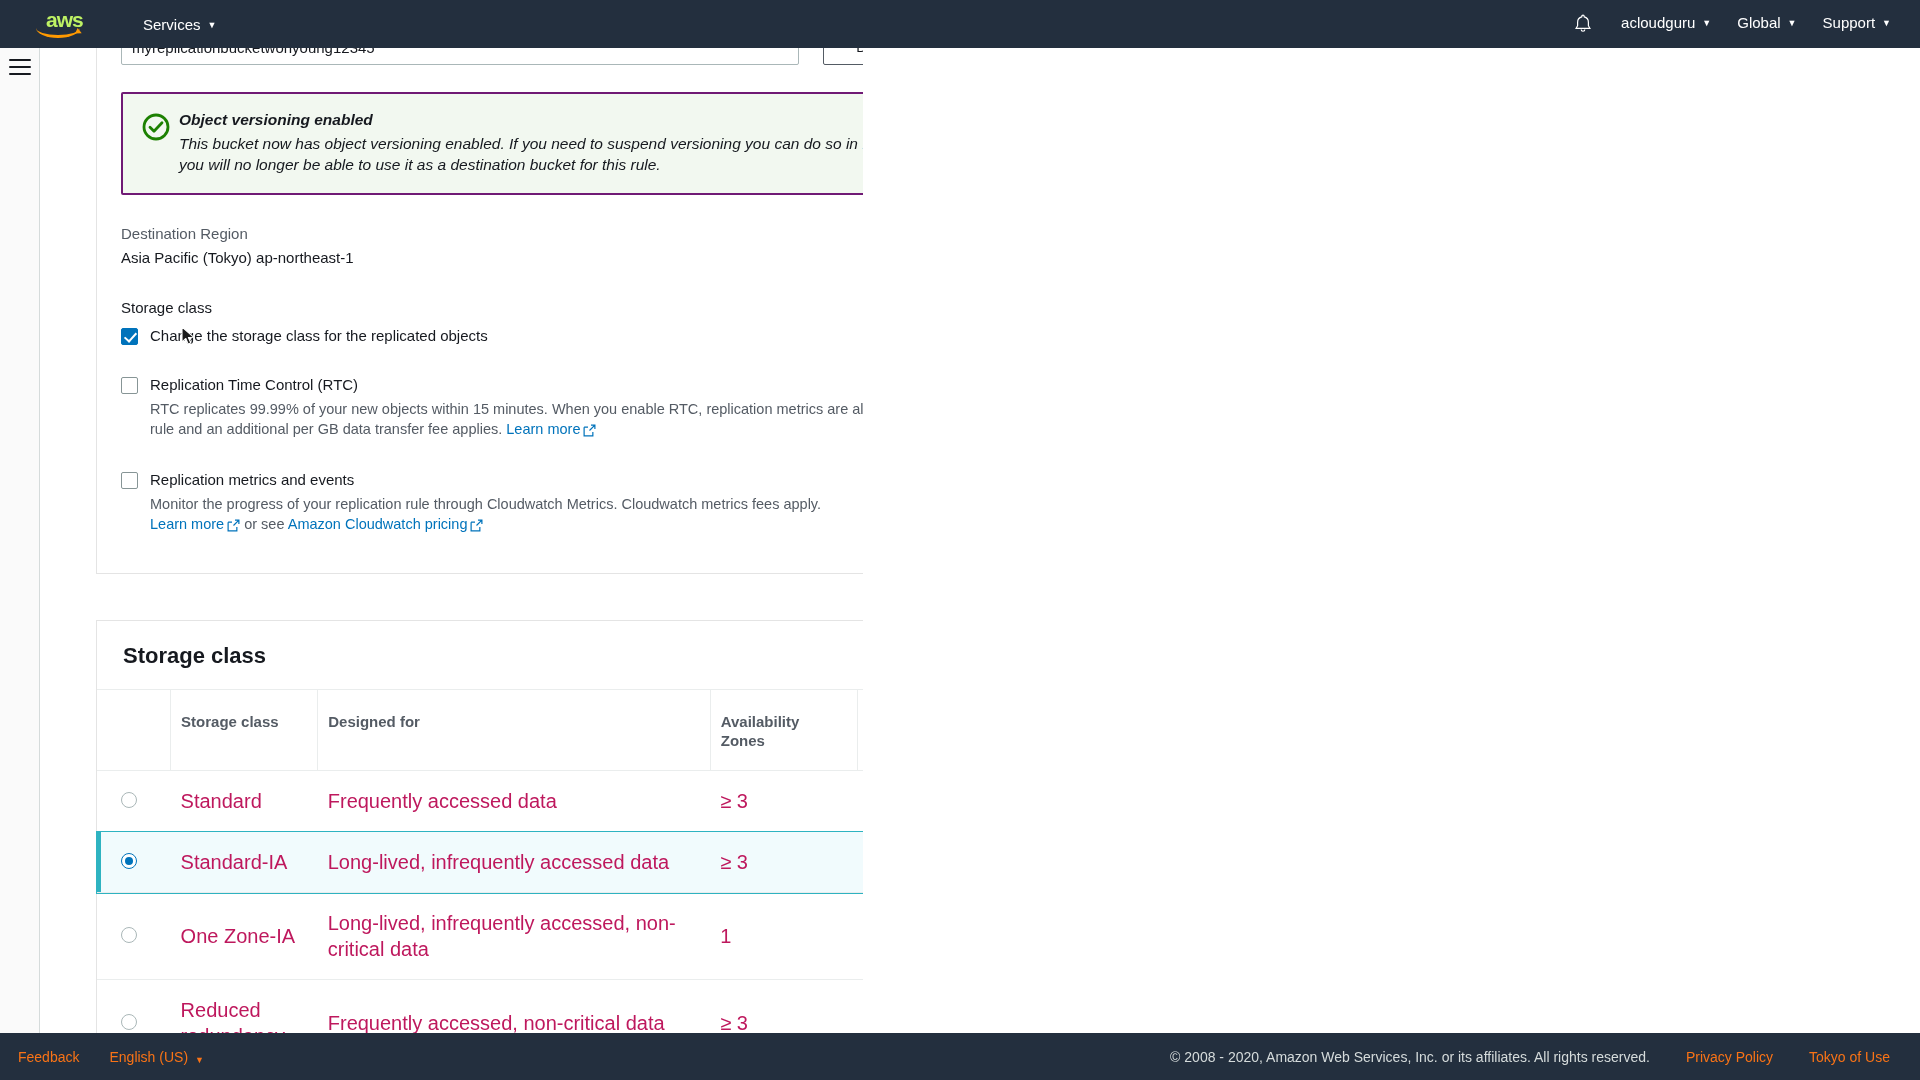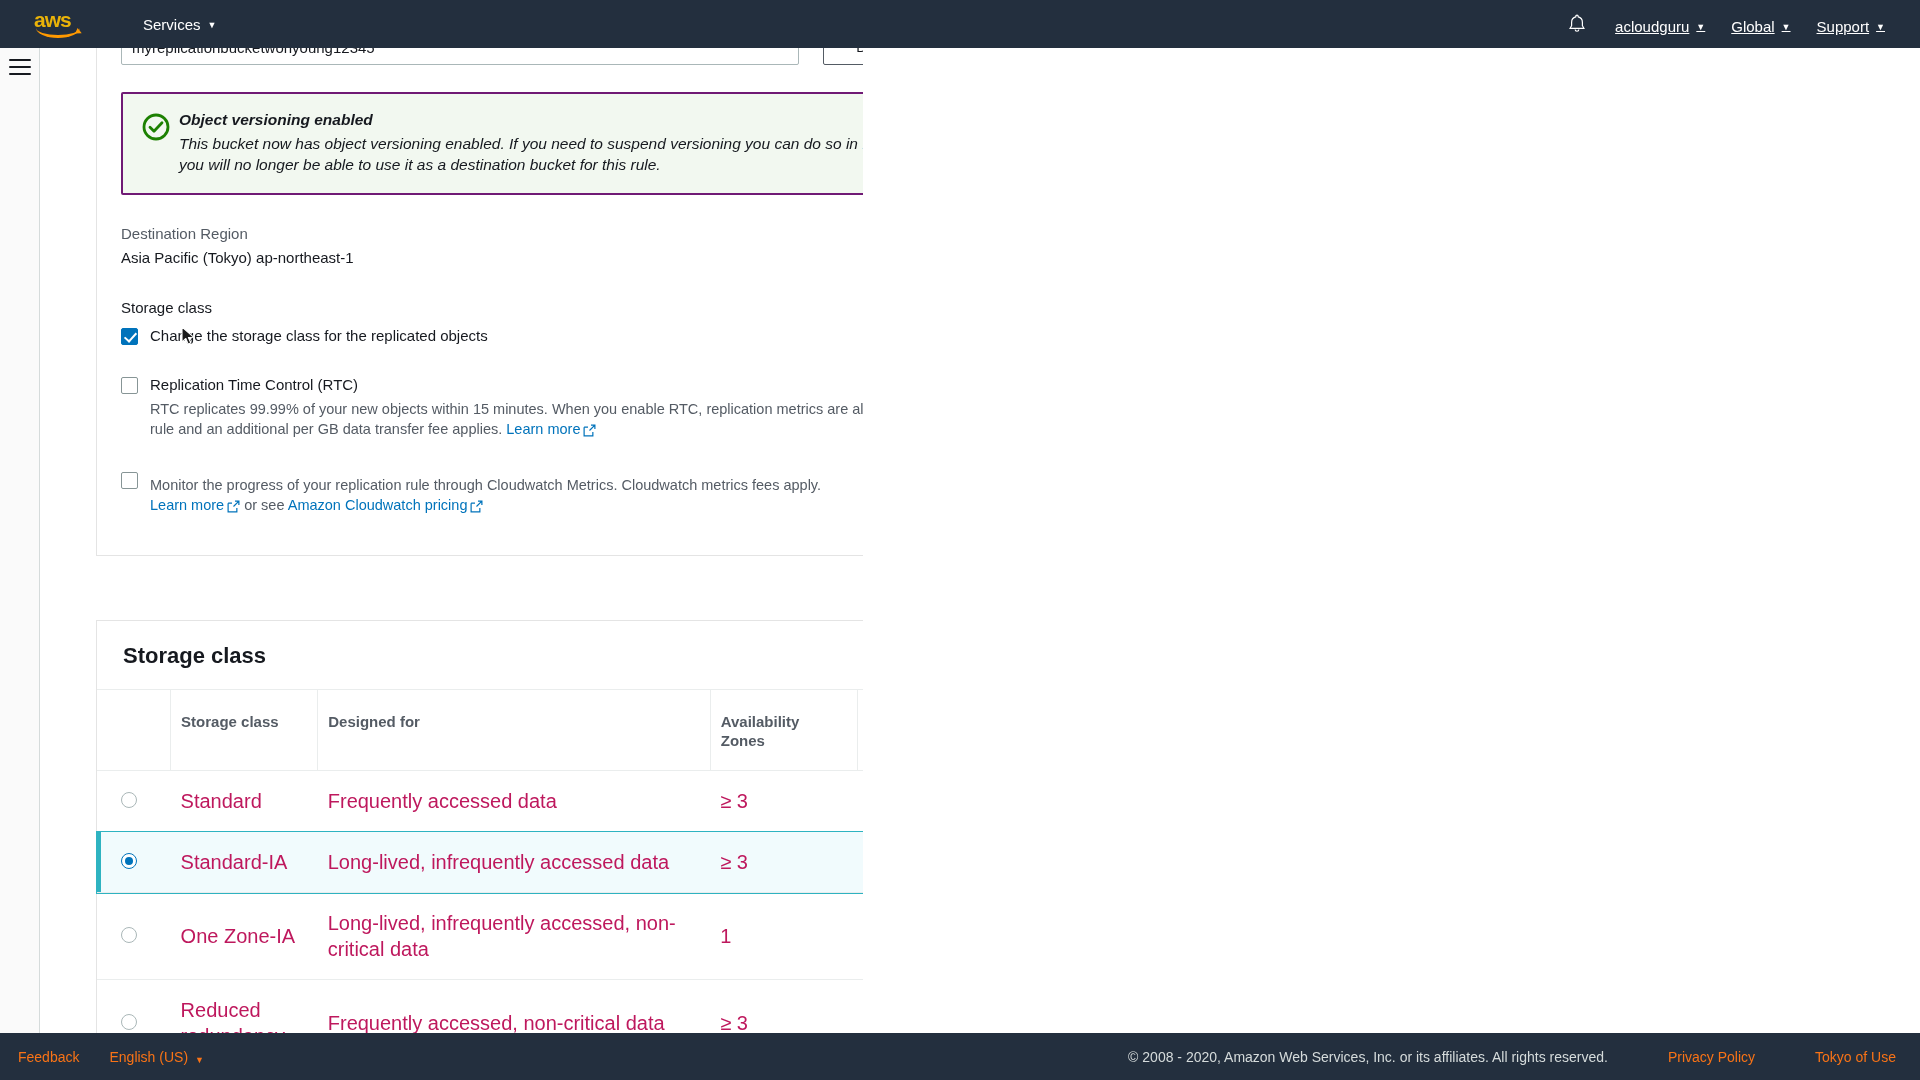--- a/index.html
+++ b/index.html
@@ -21,21 +21,21 @@
     color: #ffffff;
     z-index: 40;
   }
   .aws-logo {
     margin-left: 34px; width: 52px; height: 30px;
     position: relative; display: block;
   }
   .aws-logo .aws-word {
     font-family: "Liberation Sans", sans-serif;
     font-weight: 700; font-size: 21px; letter-spacing: -1px;
-    color: #eab308; line-height: 1; position: absolute; top: 0; left: 0;
+    color: #bef264; line-height: 1; position: absolute; top: 0; left: 12px;
   }
   .aws-logo .aws-smile {
     position: absolute; left: 2px; top: 19px;
     width: 44px; height: 10px;
     border-bottom: 3.5px solid #ff9900;
     border-radius: 0 0 50% 50%/0 0 100% 100%;
   }
   .aws-logo .aws-smile:after {
     content: ""; position: absolute; right: -2px; top: 1px;
     border-left: 6px solid #ff9900;
@@ -44,21 +44,21 @@
     transform: rotate(26deg);
   }
   .nav-item {
     font-size: 15px; color: #ffffff;
     padding: 0 13px; height: 44px;
     display: flex; align-items: center; gap: 7px;
     cursor: pointer; white-space: nowrap;
   }
   .nav-services { margin-left: 44px; }
   .caret { font-size: 9px; position: relative; top: 1px; }
-  .nav-right { margin-left: auto; display: flex; align-items: flex-end; padding-right: 22px; text-decoration: underline; }
+  .nav-right { margin-left: auto; display: flex; align-items: flex-start; padding-right: 16px; }
   .bell-icon { display:flex; align-items:center; justify-content:center; padding: 0 16px; height:48px; cursor:pointer;}
 
   
   .left-rail {
     position: absolute; top: 48px; left: 0;
     width: 40px; height: 985px;
     background: #fafafa;
     border-right: 1px solid #d5dbdb;
     z-index: 20;
   }
@@ -210,21 +210,21 @@
   .footer {
     position: absolute; bottom: 0; left: 0;
     width: 1920px; height: 47px;
     background: #232f3e;
     display: flex; align-items: center;
     color: #d5dbdb; font-size: 14px;
     z-index: 50;
   }
   .footer a { color: #f97316; text-decoration: none; cursor: pointer; }
   .f-left { display: flex; align-items: center; gap: 30px; margin-left: 18px; }
-  .f-right { display: flex; align-items: center; gap: 60px; margin-left: auto; margin-right: 24px; }
+  .f-right { display: flex; align-items: center; gap: 36px; margin-left: auto; margin-right: 30px; }
   .f-copy { color: #d5dbdb; }
 
   
   .cursor {
     position: absolute; left: 181px; top: 326px;
     z-index: 60; pointer-events: none;
   }
 </style>
 </head>
 <body>
@@ -310,20 +310,21 @@
           <div class="check-desc"><span>RTC replicates 99.99% of your new objects within 15 minutes. When you enable RTC, replication metrics are also enabled on your rule and an additional per GB data transfer fee applies. </span><a class="link">Learn more</a><span class="ext-icon"><svg width="13" height="13" viewBox="0 0 14 14" aria-hidden="true">
                   <path d="M1.2 3.4h4.2M1.2 3.4v9.4h9.4V8.6M1.2 12.8h9.4" fill="none" stroke="#0073bb" stroke-width="1.3"></path>
                   <path d="M7 7L12.8 1.2M8.6 1.2h4.2v4.2" fill="none" stroke="#0073bb" stroke-width="1.3"></path>
                 </svg></span></div>
         </div>
       </div>
 
       <div class="check-row" style="margin-top:29px;">
         <div class="cbox"></div>
         <div>
+          <div class="check-label">Replication metrics and events</div>
           <div class="check-desc" style="max-width:700px;"><span>Monitor the progress of your replication rule through Cloudwatch Metrics. Cloudwatch metrics fees apply. </span><a class="link">Learn more</a><span class="ext-icon"><svg width="13" height="13" viewBox="0 0 14 14" aria-hidden="true">
                   <path d="M1.2 3.4h4.2M1.2 3.4v9.4h9.4V8.6M1.2 12.8h9.4" fill="none" stroke="#0073bb" stroke-width="1.3"></path>
                   <path d="M7 7L12.8 1.2M8.6 1.2h4.2v4.2" fill="none" stroke="#0073bb" stroke-width="1.3"></path>
                 </svg></span><span> or see </span><a class="link">Amazon Cloudwatch pricing</a><span class="ext-icon"><svg width="13" height="13" viewBox="0 0 14 14" aria-hidden="true">
                   <path d="M1.2 3.4h4.2M1.2 3.4v9.4h9.4V8.6M1.2 12.8h9.4" fill="none" stroke="#0073bb" stroke-width="1.3"></path>
                   <path d="M7 7L12.8 1.2M8.6 1.2h4.2v4.2" fill="none" stroke="#0073bb" stroke-width="1.3"></path>
                 </svg></span></div>
         </div>
       </div>
     </div>

